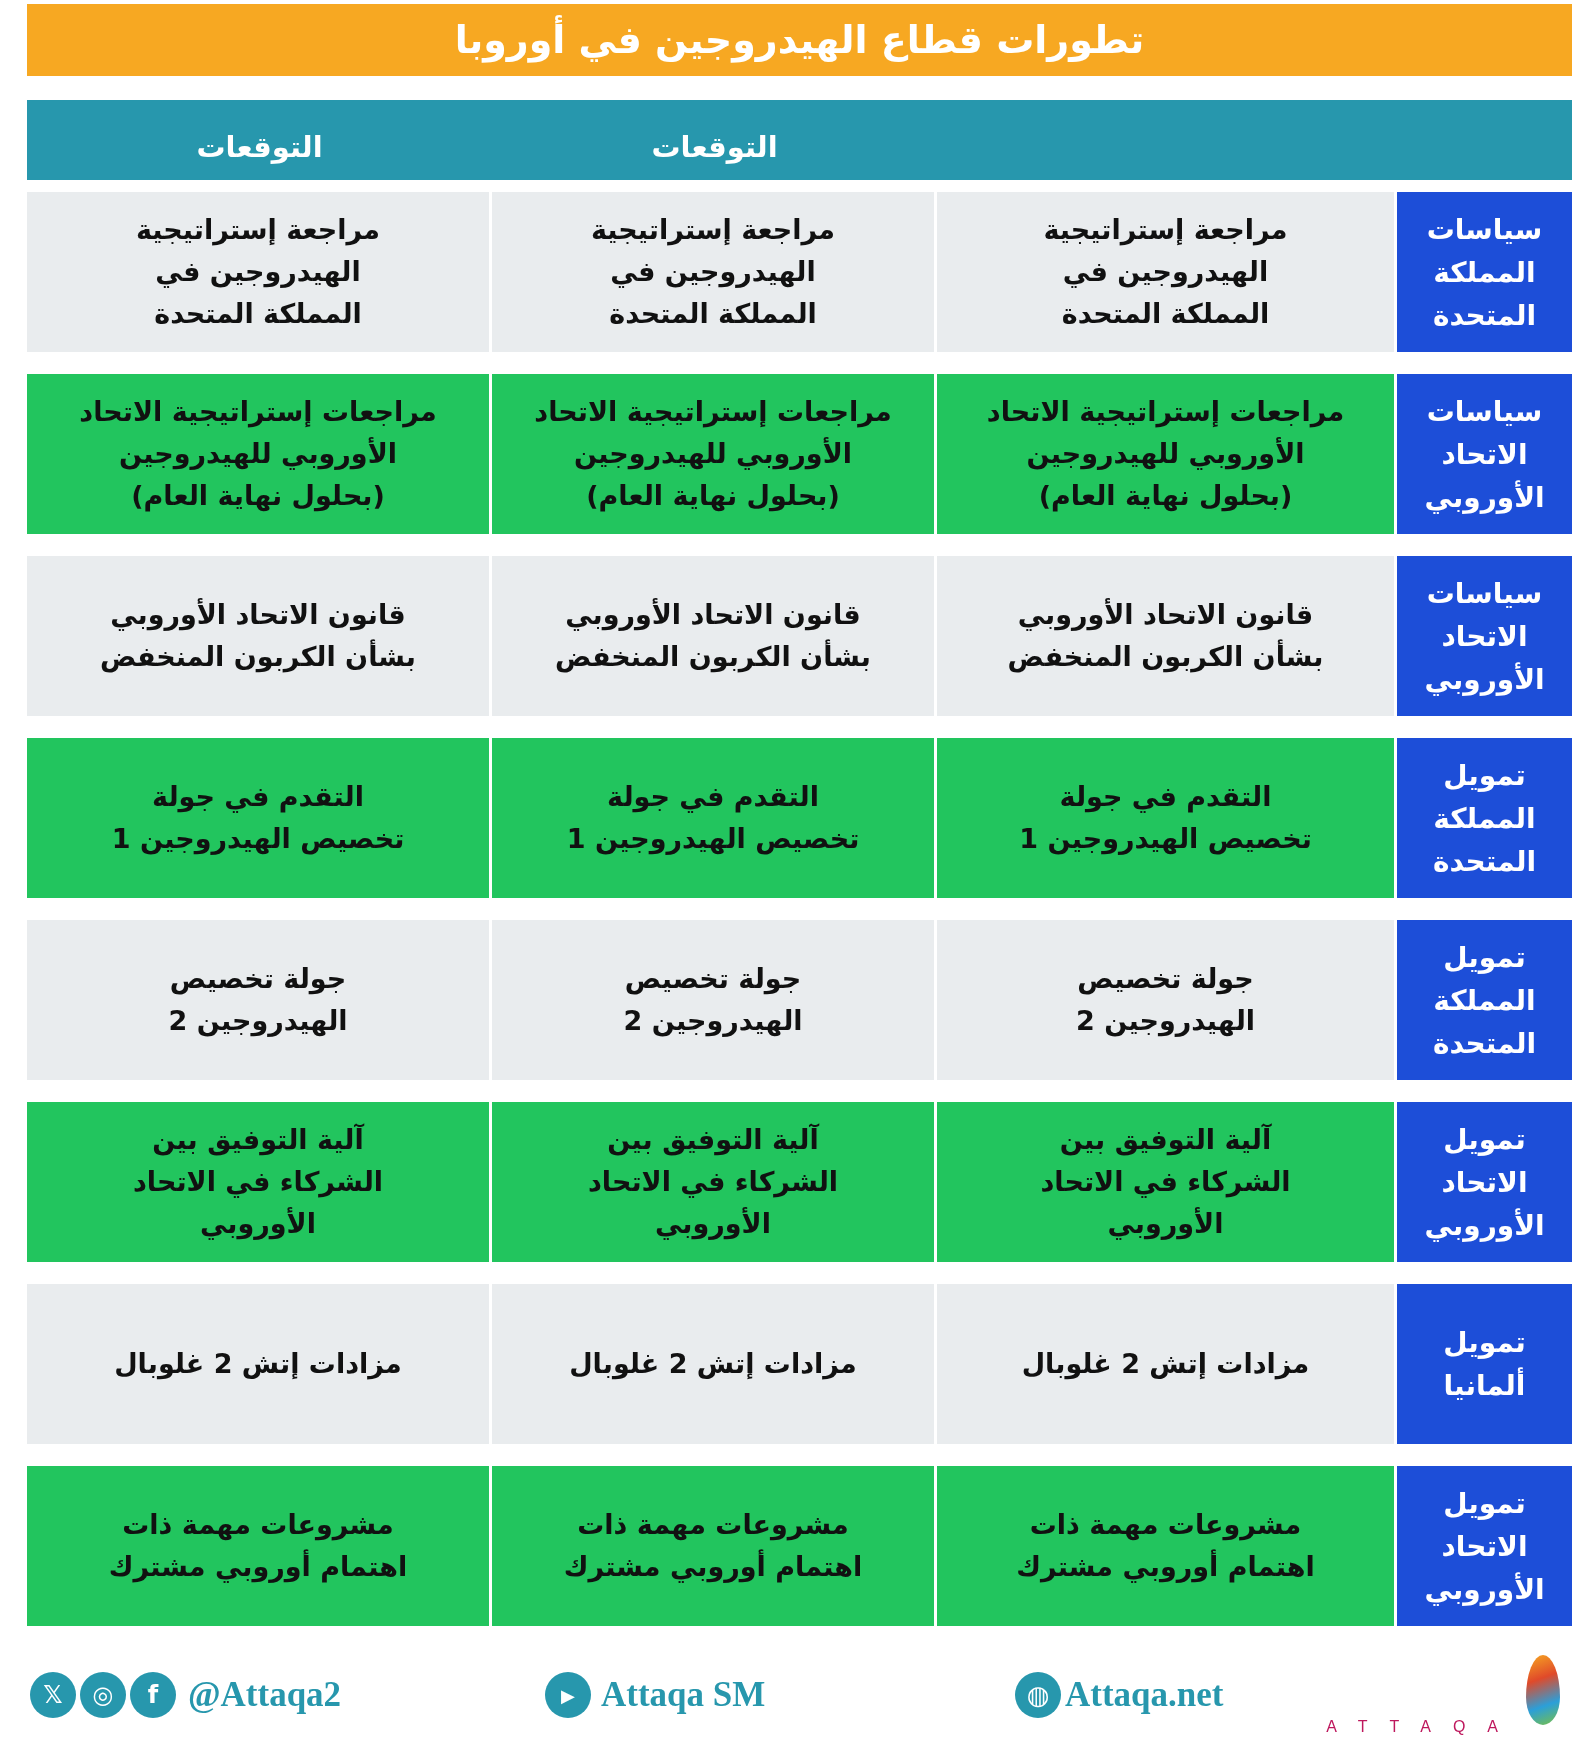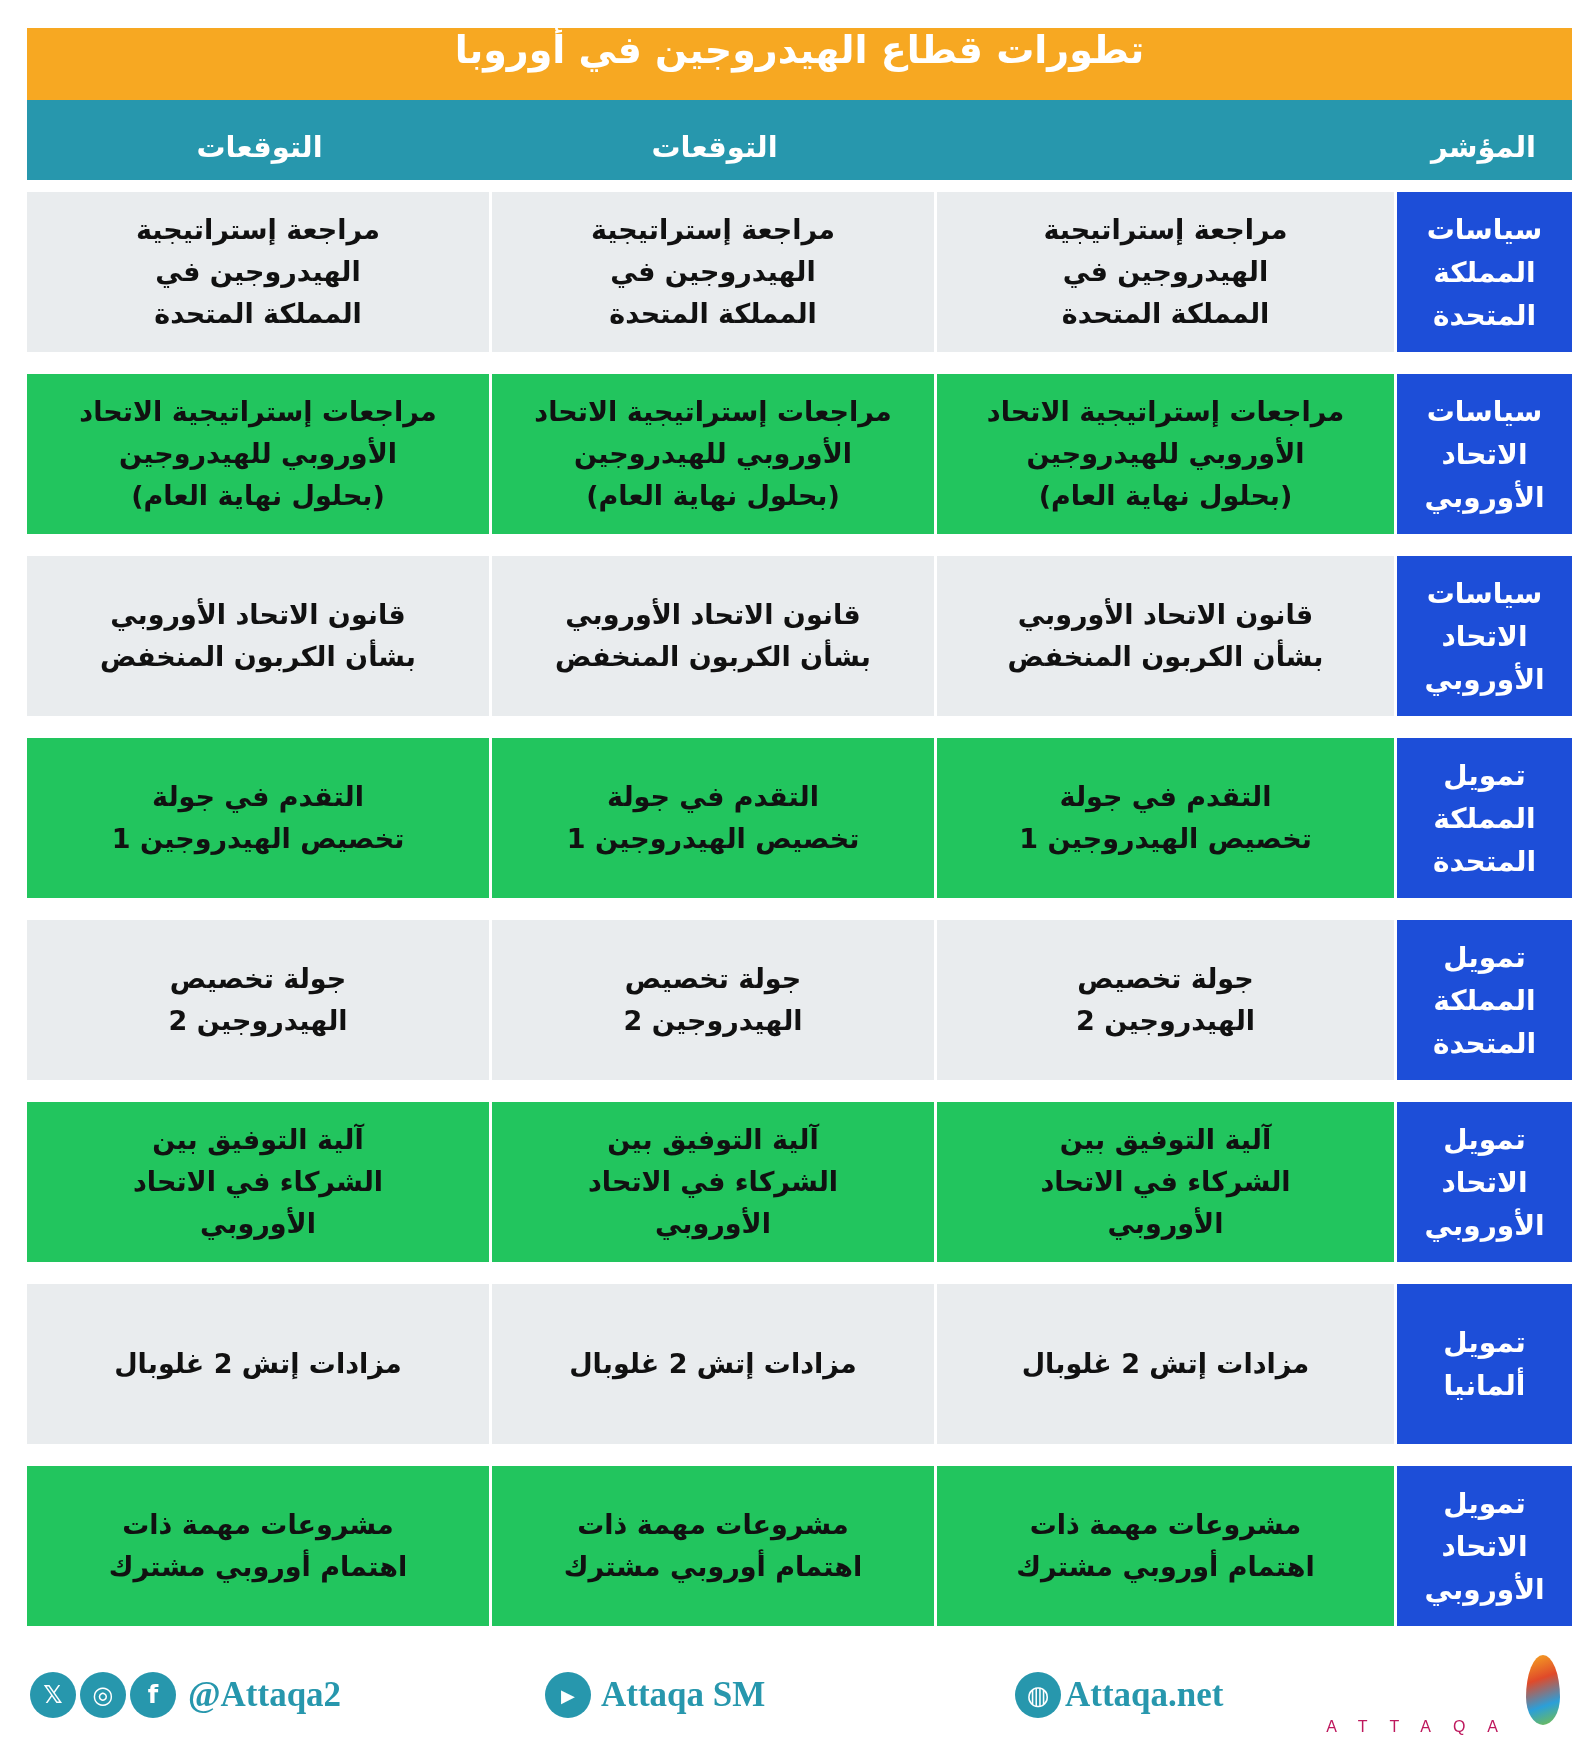--- a/index.html
+++ b/index.html
@@ -1,17 +1,17 @@
 <!DOCTYPE html>
 <html><head>
 <meta charset="utf-8">
 <style>
   html,body{margin:0;padding:0;}
   body{width:1593px;height:1758px;background:#ffffff;position:relative;overflow:hidden;font-family:"DejaVu Sans",sans-serif;}
-  .title-bar{position:absolute;left:27px;top:28px;width:1545px;height:80px;background:#f7a822;display:flex;justify-content:center;}
+  .title-bar{position:absolute;left:27px;top:4px;width:1545px;height:72px;background:#f7a822;display:flex;align-items:center;justify-content:center;}
   .title-bar span{color:#fff;font-size:38px;font-weight:bold;direction:rtl;}
   .header-bar{position:absolute;left:27px;top:100px;width:1545px;height:80px;background:#2797ad;direction:rtl;}
   .header-bar .hcell{position:absolute;top:0;height:93px;display:flex;align-items:center;justify-content:center;color:#fff;font-size:29px;font-weight:bold;}
   .row{position:absolute;left:27px;width:1545px;height:160px;}
   .cell{position:absolute;top:0;height:160px;display:flex;align-items:center;justify-content:center;text-align:center;direction:rtl;color:#111;font-size:27px;font-weight:bold;line-height:42px;white-space:pre-line;}
   .row.grey .cell.d{background:#e9ecee;}
   .row.blue .cell.d{background:#22c55e;}
   .cell.lbl{background:#1d4ed8;color:#fff;font-size:28px;line-height:43px;}
   .footer{position:absolute;top:1665px;left:0;width:1593px;height:60px;}
   .fitem{position:absolute;top:0;height:60px;display:flex;align-items:center;color:#2797ad;font-family:"Liberation Serif",serif;font-weight:bold;font-size:35px;}
@@ -22,21 +22,20 @@
   .logo .drop{position:absolute;right:0;top:5px;width:34px;height:70px;border-radius:50% 50% 50% 50% / 60% 60% 40% 40%;background:linear-gradient(160deg,#f7a822,#e04a2a 35%,#2b9fd9 70%,#7ac143);}
 </style>
 </head>
 <body>
 
 <div class="title-bar">
   <span>تطورات قطاع الهيدروجين في أوروبا</span>
 </div>
 
 <div class="header-bar">
-  <div class="hcell" style="right:0;width:177px;">المؤشر</div>
   <div class="hcell" style="right:635px;width:445px;">التوقعات</div>
   <div class="hcell" style="right:1080px;width:465px;">التوقعات</div>
 </div>
 
 <div id="rows">
     <div class="row grey" style="top: 192px;">
       <div class="cell lbl" style="right: 0px; width: 175px;">سياسات
 المملكة
 المتحدة</div>
       <div class="cell d" style="right: 178px; width: 457px;">مراجعة إستراتيجية

